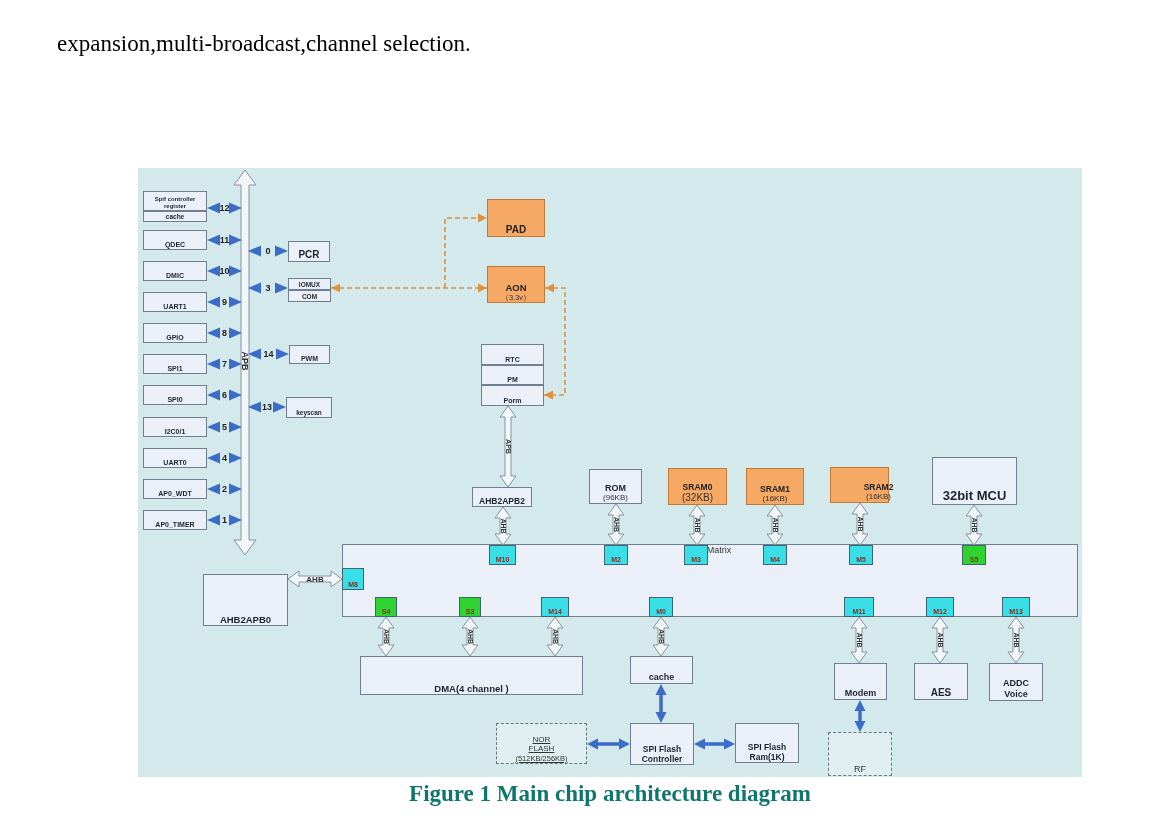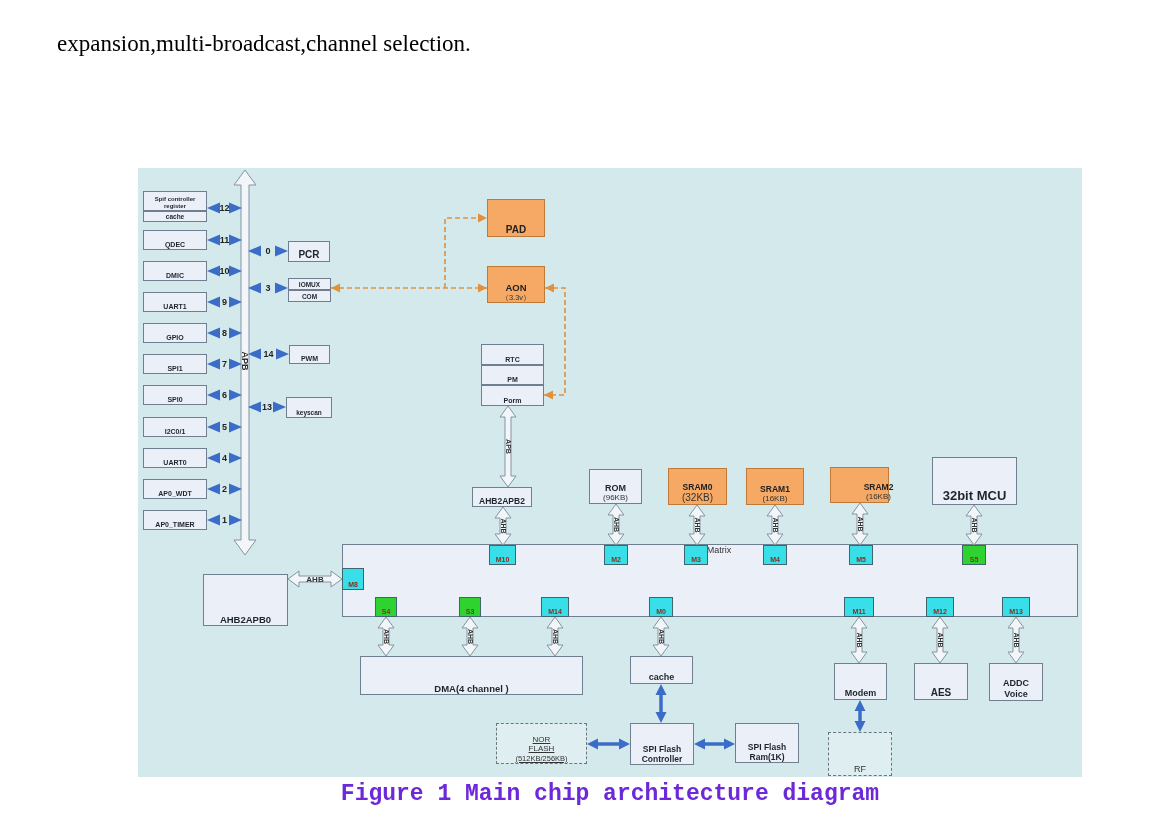--- a/index.html
+++ b/index.html
@@ -4,21 +4,21 @@
 <style>
   html,body{margin:0;padding:0;background:#fff;}
   body{width:1160px;height:825px;position:relative;overflow:hidden;
        font-family:"Liberation Sans",sans-serif;}
   #intro{position:absolute;left:57px;top:22px;width:1080px;
          font-family:"Liberation Serif",serif;font-size:23px;color:#000;}
   #intro .line{height:43px;line-height:43px;white-space:nowrap;}
   #panel{position:absolute;left:138px;top:168px;width:944px;height:609px;
          background:var(--c-panel_bg);}
   #caption{position:absolute;left:138px;top:781px;width:944px;text-align:center;
-           font-family:Liberation Mono, monospace;font-weight:bold;font-size:23px;color:#6d28d9;}
+           font-family:Liberation Serif, serif;font-weight:bold;font-size:23px;color:#0f766e;}
   .blk{position:absolute;box-sizing:border-box;border:1px solid var(--c-block_border);
        background:var(--c-block_fill);display:flex;flex-direction:column;
        align-items:center;justify-content:flex-end;text-align:center;
        color:#1c242c;font-weight:bold;font-size:7px;line-height:1.2;}
   .blk .lab{white-space:pre-line;}
   .blk .sub{font-weight:normal;color:#333;}
   .blk.orange{background:var(--c-orange_fill);border-color:var(--c-orange_border);color:#222;}
   .blk.port-cyan{background:var(--c-cyan);border-color:var(--c-port_border);
                  color:var(--c-port_text);z-index:3;}
   .blk.port-green{background:var(--c-green);border-color:var(--c-port_border);

